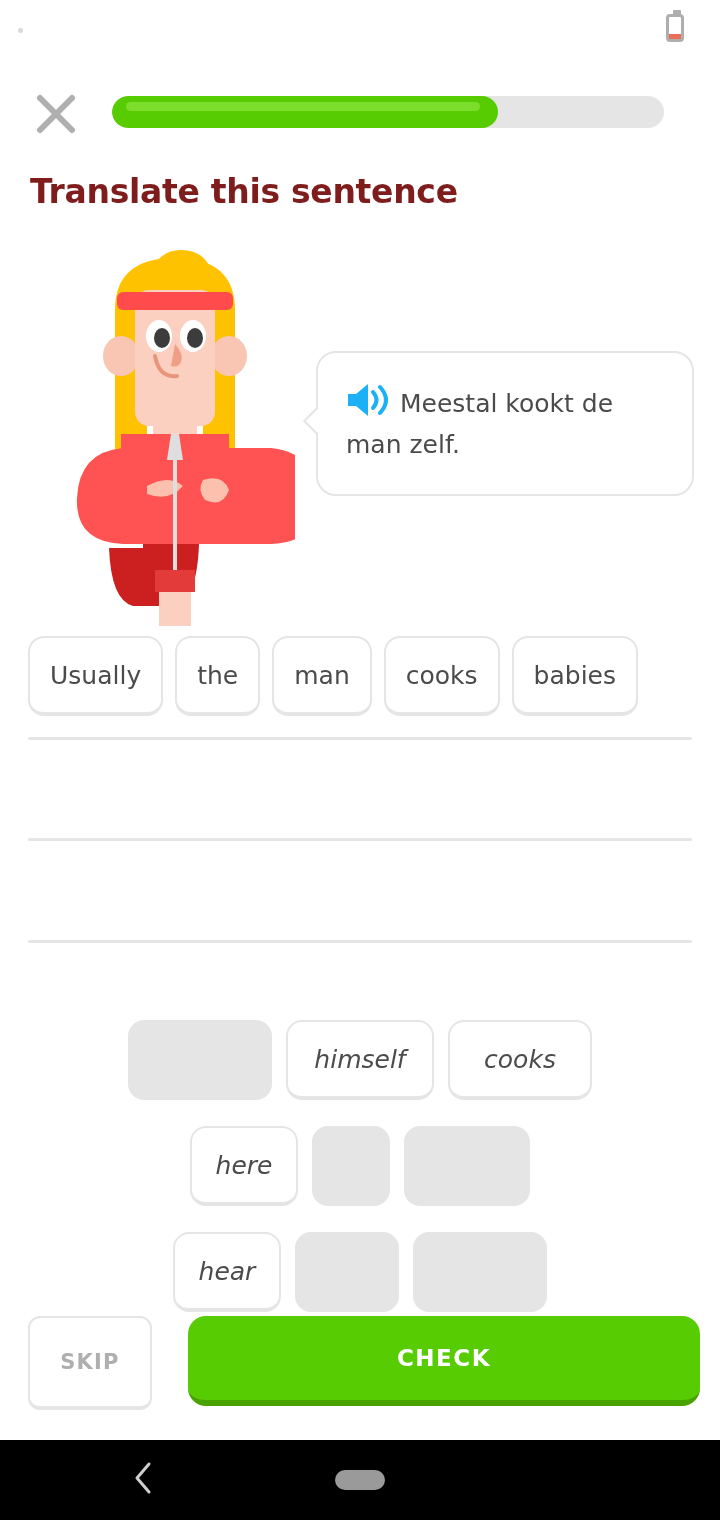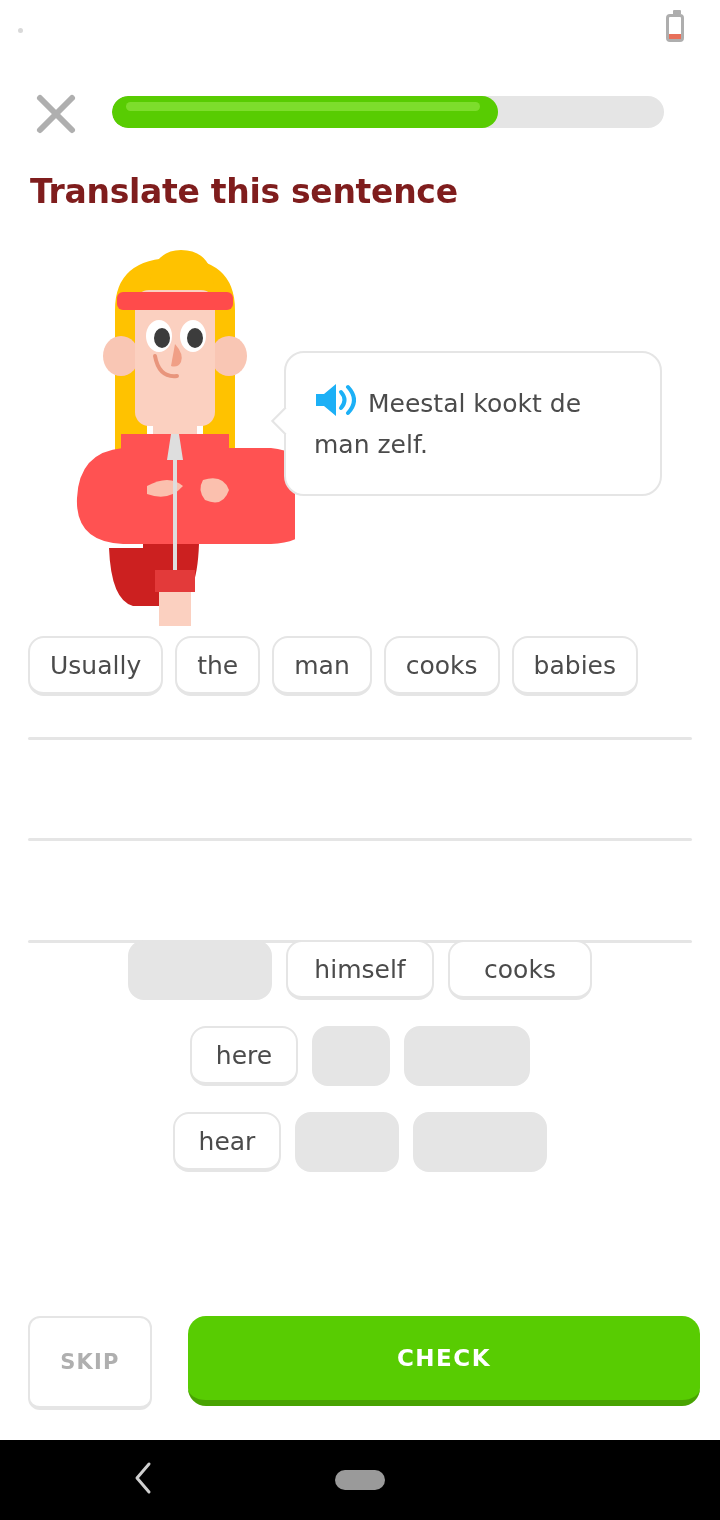--- a/index.html
+++ b/index.html
@@ -110,21 +110,21 @@
     left: 0; top: 248px;
     width: 720px; height: 378px;
   }
   .character {
     position: absolute;
     left: 55px; top: 0;
     width: 240px; height: 378px;
   }
   .bubble {
     position: absolute;
-    left: 284px; top: 103px;
+    left: 316px; top: 103px;
     width: 378px;
     box-sizing: border-box;
     border: 2px solid #e5e5e5;
     border-radius: 20px;
     background: #ffffff;
     padding: 30px 26px 30px 28px;
   }
   .bubble-tail, .bubble-tail-in {
     position: absolute;
     width: 20px; height: 20px;
@@ -181,35 +181,36 @@
     background: #ffffff;
     border: 2px solid #e5e5e5;
     border-bottom-width: 4px;
     border-radius: 16px;
     color: #4b4b4b;
     font-size: 25px;
     display: flex;
     align-items: center;
     justify-content: center;
     padding: 0 20px;
-    height: 60px;
+    height: 80px;
     cursor: pointer;
     white-space: nowrap;
   }
   .tile.blank {
     background: #e5e5e5;
     border-color: #e5e5e5;
     border-bottom-width: 2px;
   }
 
   
   .word-bank {
     position: absolute;
-    left: 0; top: 940px;
+    left: 0; top: 1020px;
     width: 720px;
+    font-style: italic;
   }
   .bank-row {
     display: flex;
     justify-content: center;
     gap: 14px;
     margin-bottom: 26px;
   }
 
   
   .footer {

